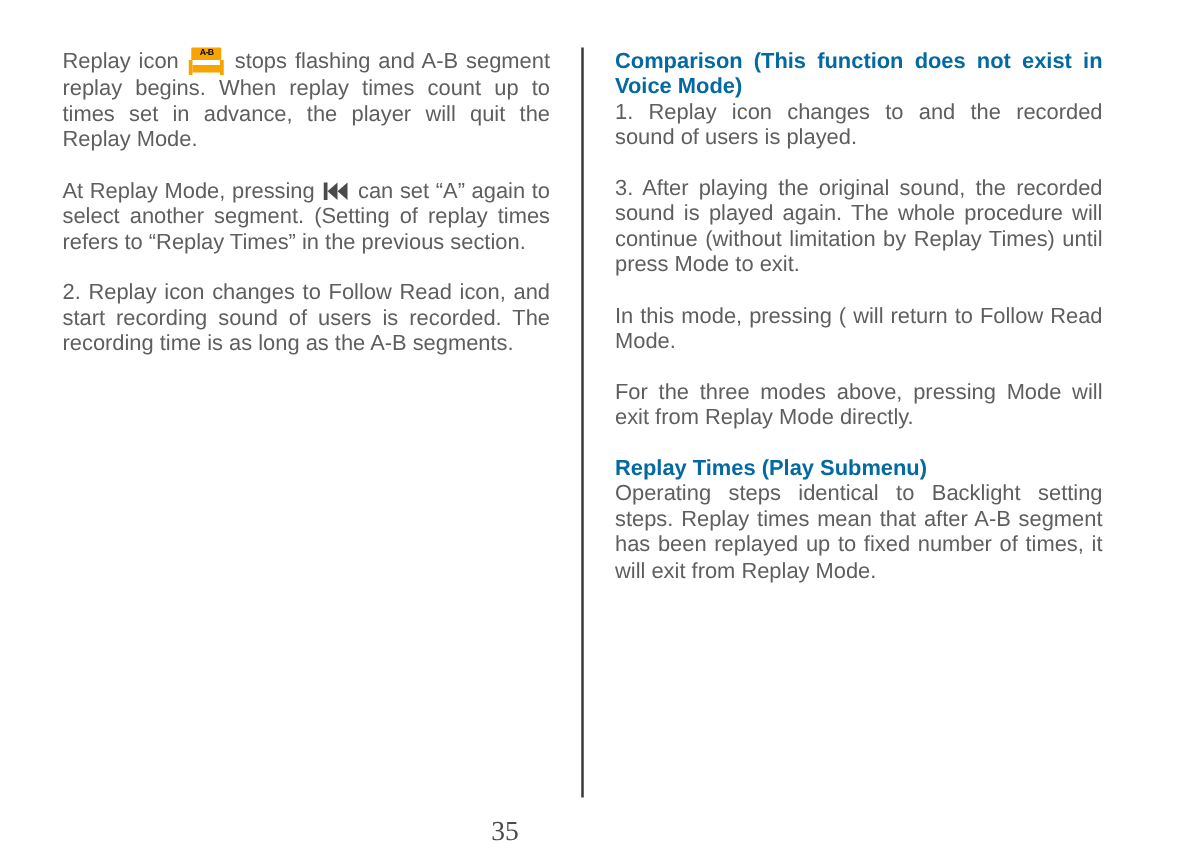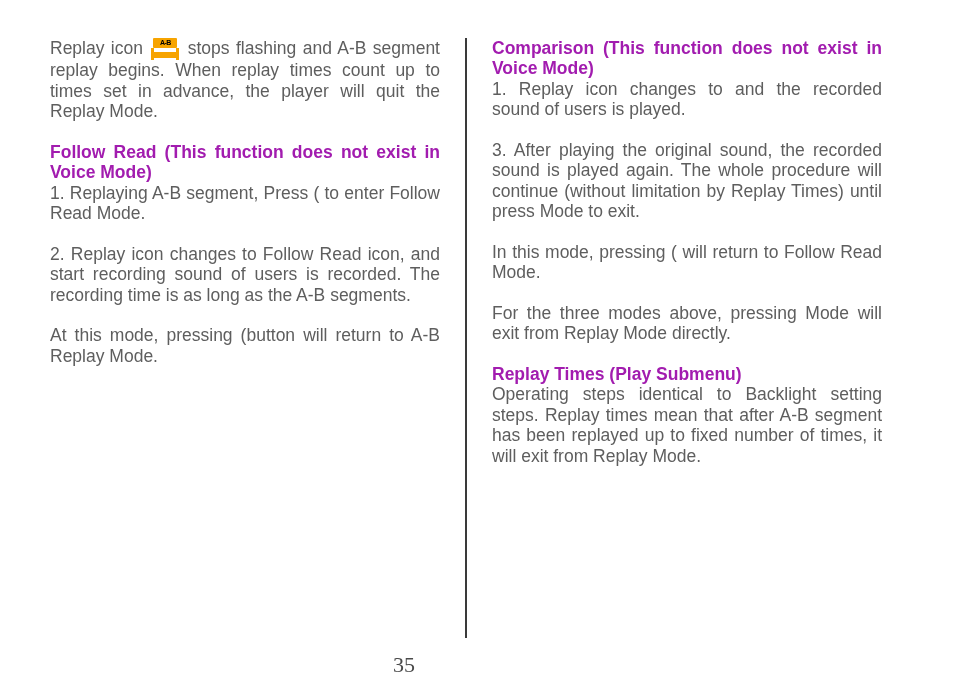--- a/index.html
+++ b/index.html
@@ -39,21 +39,21 @@
   }
   .para {
     font-size: 17.5px;
     line-height: 1.17;
     text-align: justify;
     margin-bottom: 20px;
   }
   .para.last { margin-bottom: 11px; }
   .heading {
     font-weight: bold;
-    color: #a21caf;
+    color: #0369a1;
   }
   .page-num {
     position: absolute;
     bottom: 16px;
     left: 0;
     width: 808px;
     text-align: center;
     font-family: Georgia, 'Times New Roman', serif;
     font-size: 22px;
     color: #4a4a4a;
@@ -128,34 +128,34 @@
         <span>Replay icon </span>
         <span class="ab-icon">
           <span class="ab-top">A-B</span>
           <span class="ab-bot">
               <span class="mid"></span>
             </span>
         </span>
         <span> stops flashing and A-B segment replay begins. When replay times count up to times set in advance, the player will quit the Replay Mode.</span>
       </div>
 
+      <div class="para">
+        <span>At Replay Mode, pressing </span>
+        <span class="prev-icon">
+          <span class="bar"></span><span class="t1"></span><span class="t2"></span>
+        </span>
+        <span> can set “A” again to select another segment. (Setting of replay times refers to “Replay Times”  in the previous section.</span>
+      </div>
 
-      <div class="para">
-        <span class="heading">Follow Read (This function does not exist in Voice Mode)</span><br>
-        <span>1. Replaying A-B segment, Press ( to enter Follow Read Mode.</span>
-      </div>
 
       <div class="para">
         <span>2. Replay icon  changes to Follow Read icon, and start recording sound of users is recorded. The recording time is as long as the A-B segments.</span>
       </div>
 
 
-      <div class="para last">
-        <span>At this mode, pressing (button will return to A-B Replay Mode.</span>
-      </div>
 
     </div>
 
     <div class="divider"></div>
 
     <div class="col right">
 
       <div class="para">
         <span class="heading">Comparison (This function does not exist in Voice Mode)</span><br>
         <span>1. Replay icon changes to  and the recorded sound of users is played.</span>

